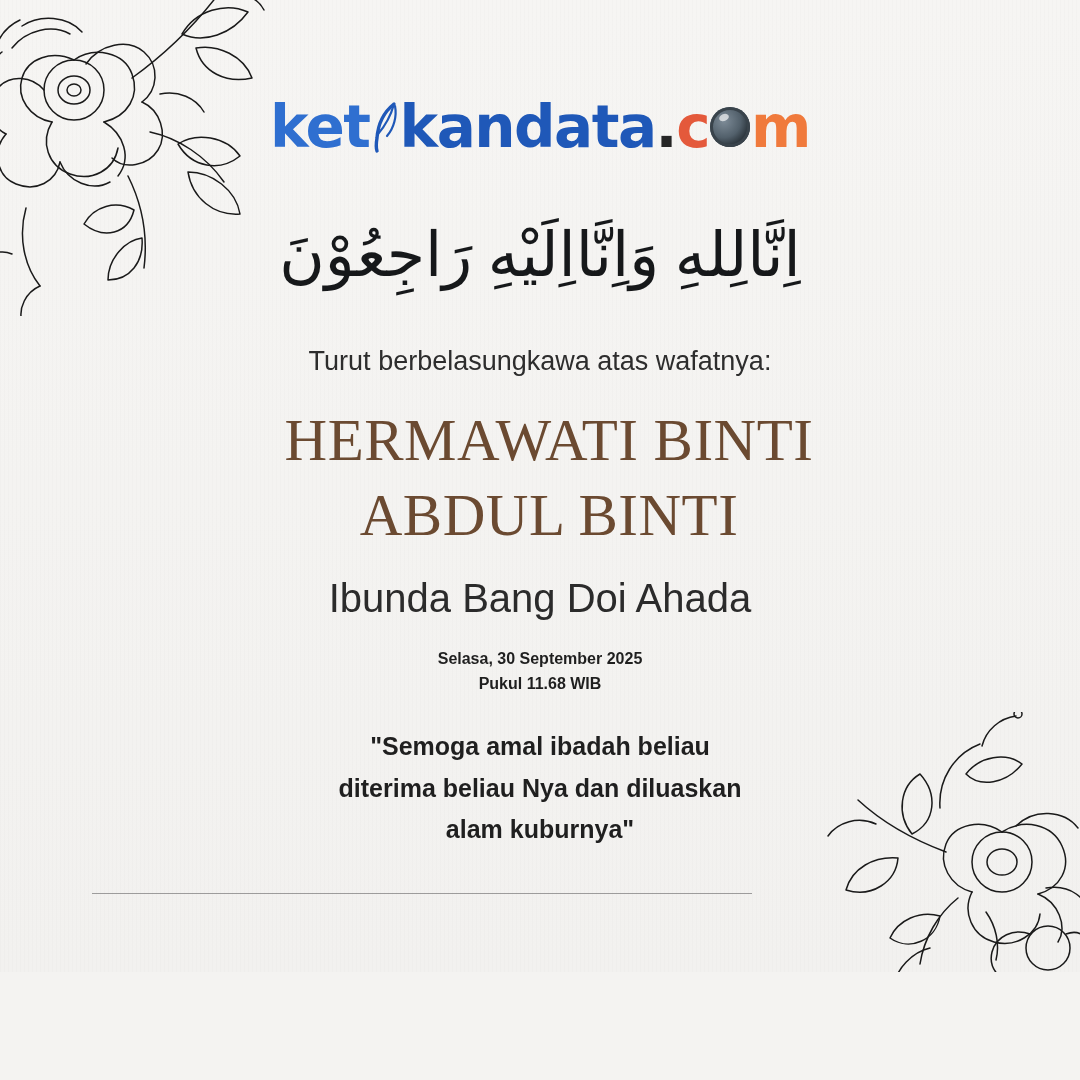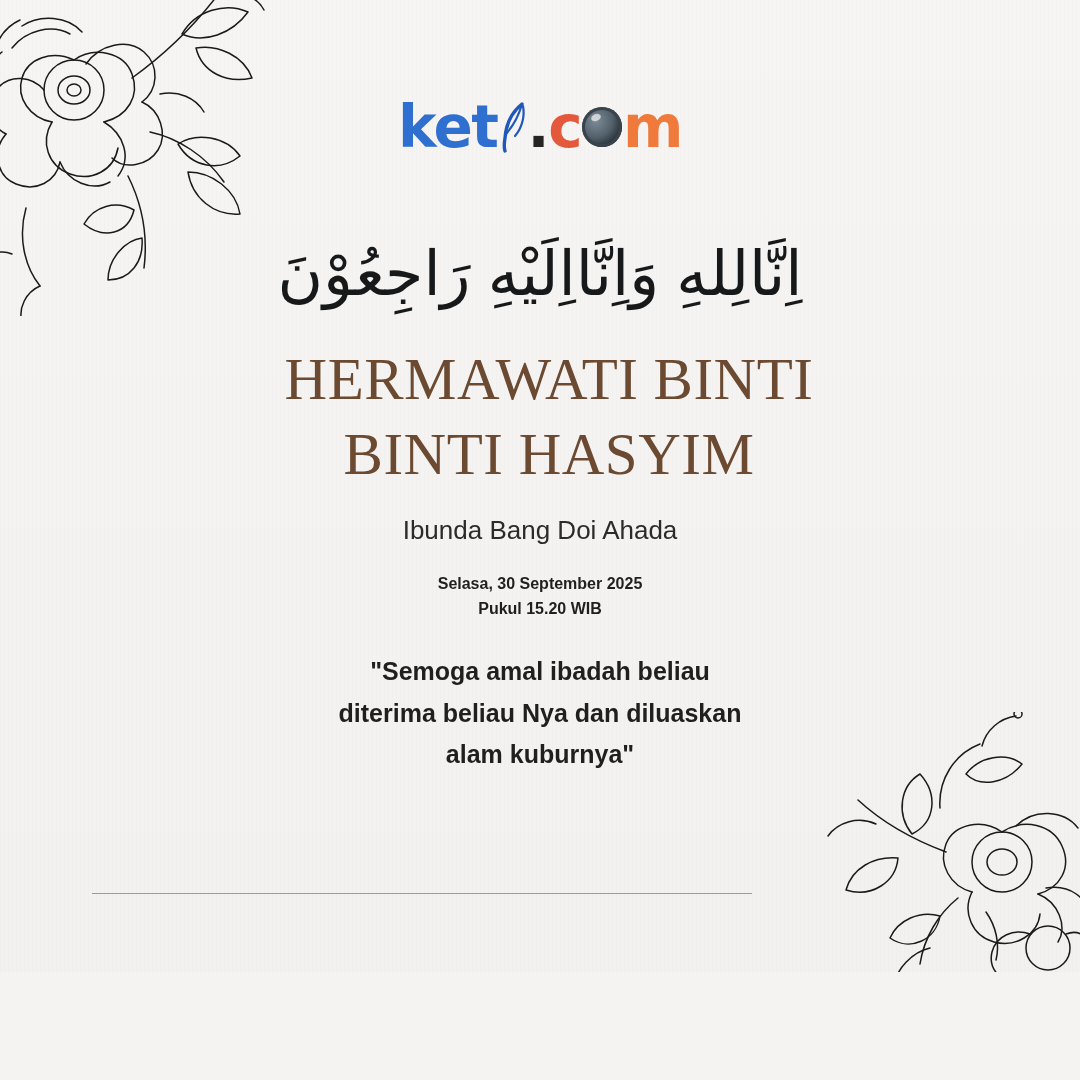--- a/index.html
+++ b/index.html
@@ -102,22 +102,22 @@
     top: 7px;
     width: 10px;
     height: 7px;
     border-radius: 50%;
     background: rgba(255,255,255,0.65);
     transform: rotate(-20deg);
   }
 
   
   .arabic {
-    margin-top: 76px;
-    font-family: Liberation Sans, sans-serif;
+    margin-top: 58px;
+    font-family: Liberation Serif, serif;
     font-size: 62px;
     color: #16181a;
     direction: rtl;
     line-height: 1.35;
     letter-spacing: 0px;
   }
 
   
   .intro {
     margin-top: 48px;
@@ -129,21 +129,21 @@
     margin-top: 26px;
     font-family: "Liberation Serif", serif;
     font-size: 59px;
     line-height: 1.28;
     color: #6b4a31;
     letter-spacing: 0.5px;
     margin-left: 18px;
   }
   .relation {
     margin-top: 22px;
-    font-size: 26px;
+    font-size: 40px;
     color: #2b2b2b;
   }
   .datetime {
     margin-top: 26px;
     font-size: 16px;
     font-weight: bold;
     color: #1f1f1f;
     line-height: 1.55;
   }
   .prayer {
@@ -241,39 +241,41 @@
 
     <div class="logo">
       <span class="logo-ket">ket</span>
       <span class="logo-quill">
         <svg viewBox="0 0 30 58" width="30" height="58" fill="none">
           <path d="M24 6 C14 14 8 26 7 40 C6 46 6 50 7 53" stroke="#1f58b8" stroke-width="3.4" stroke-linecap="round"></path>
           <path d="M24 6 C21 17 15 28 8 36" stroke="#1f58b8" stroke-width="2.2" stroke-linecap="round"></path>
           <path d="M25 8 C27 18 24 30 17 38" stroke="#1f58b8" stroke-width="2.2" stroke-linecap="round"></path>
         </svg>
       </span>
+      <span class="logo-kandata">kandata</span>
       <span class="logo-dot">.</span>
       <span class="logo-c">c</span>
       <span class="logo-o-lens"></span>
       <span class="logo-m">m</span>
     </div>
 
     <div class="arabic">اِنَّالِلهِ وَاِنَّااِلَيْهِ رَاجِعُوْنَ</div>
 
+    <div class="intro">Turut berbelasungkawa atas wafatnya:</div>
 
     <div class="deceased-name">
       <div>HERMAWATI BINTI</div>
-      <div>BINTI HASYIM</div>
+      <div>ABDUL BINTI</div>
     </div>
 
     <div class="relation">Ibunda Bang Doi Ahada</div>
 
     <div class="datetime">
       <div>Selasa, 30 September 2025</div>
-      <div>Pukul 15.20 WIB</div>
+      <div>Pukul 11.68 WIB</div>
     </div>
 
     <div class="prayer">
       <div>"Semoga amal ibadah beliau</div>
       <div>diterima beliau Nya dan diluaskan</div>
       <div>alam kuburnya"</div>
     </div>
   </div>
 
   <div class="divider"></div>

